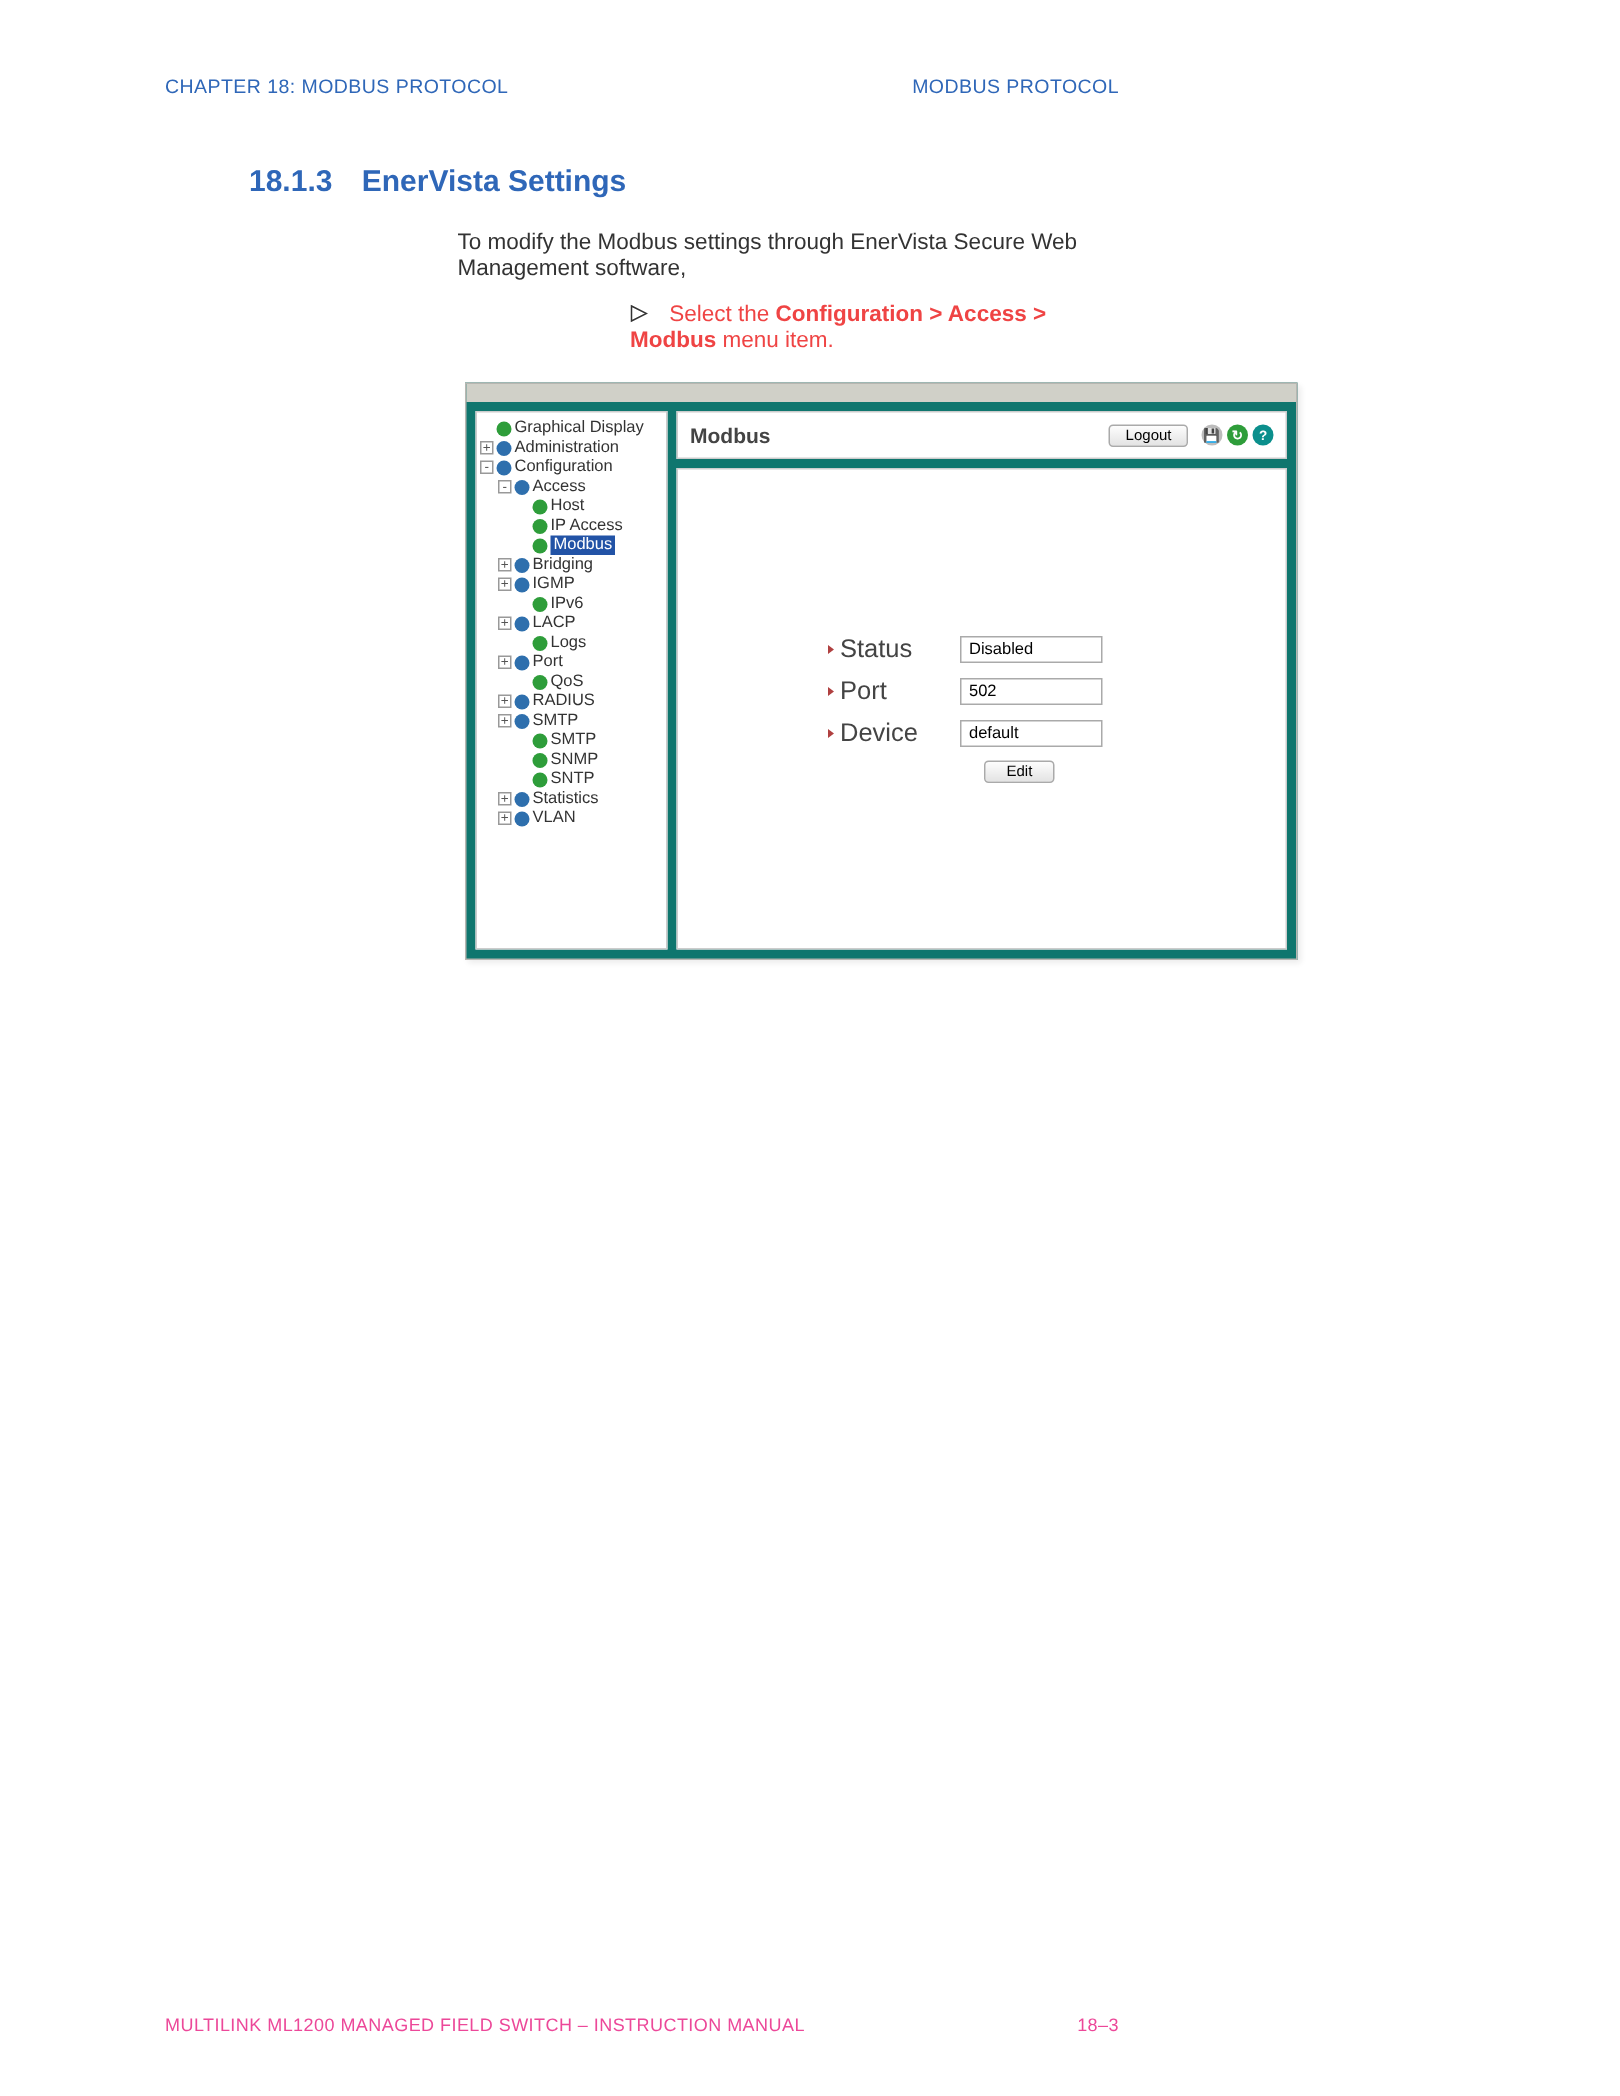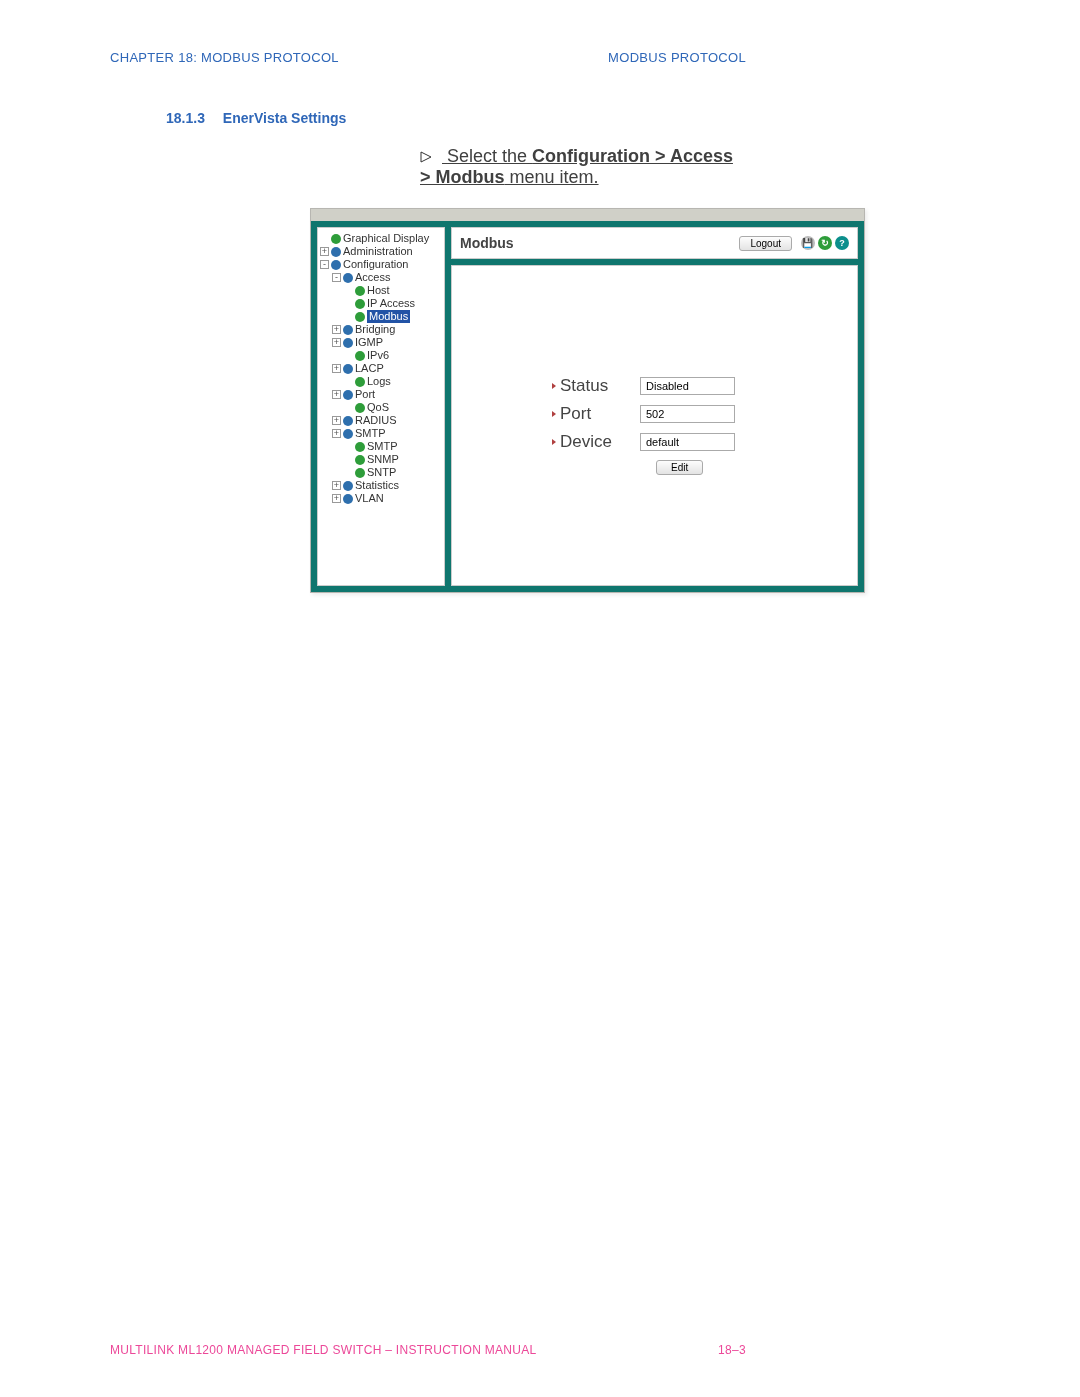--- a/index.html
+++ b/index.html
@@ -19,41 +19,40 @@
   }
   .header {
     display: flex;
     justify-content: space-between;
     font-size: 13px;
     color: #2f67b8;
     letter-spacing: 0.3px;
     margin-bottom: 45px;
   }
   .section-title {
-    font-size: 14px;
+    font-size: 20px;
     color: #2f67b8;
     font-weight: 600;
     margin-left: 56px;
     margin-bottom: 20px;
   }
   .section-title .num {
     margin-right: 14px;
   }
   .body-text {
     font-size: 15px;
     color: #333;
     margin-left: 195px;
     margin-bottom: 14px;
   }
   .step {
-    font-size: 18px;
-    color: #404040;
+    font-size: 15px;
+    color: #ef4444;
     margin-left: 310px;
     margin-bottom: 20px;
-    text-decoration: underline;
   }
   .step .tri {
     display: inline-block;
     margin-right: 10px;
     position: relative;
     top: 1px;
   }
   .step-bold { font-weight: 700; }
 
   
@@ -254,20 +253,21 @@
   <div class="header">
     <span>CHAPTER 18: MODBUS PROTOCOL</span>
     <span>MODBUS PROTOCOL</span>
   </div>
 
   <div class="section-title">
     <span class="num">18.1.3</span>
     <span>EnerVista Settings</span>
   </div>
 
+  <div class="body-text">To modify the Modbus settings through EnerVista Secure Web Management software,</div>
 
   <div class="step">
     <span class="tri">
       <svg width="12" height="12" viewBox="0 0 12 12">
           <path d="M1 1 L11 6 L1 11 Z" fill="none" stroke="#333" stroke-width="1"></path>
         </svg>
     </span>
     <span>Select the </span><span class="step-bold">Configuration &gt; Access &gt; Modbus</span><span> menu item.</span>
   </div>
 

